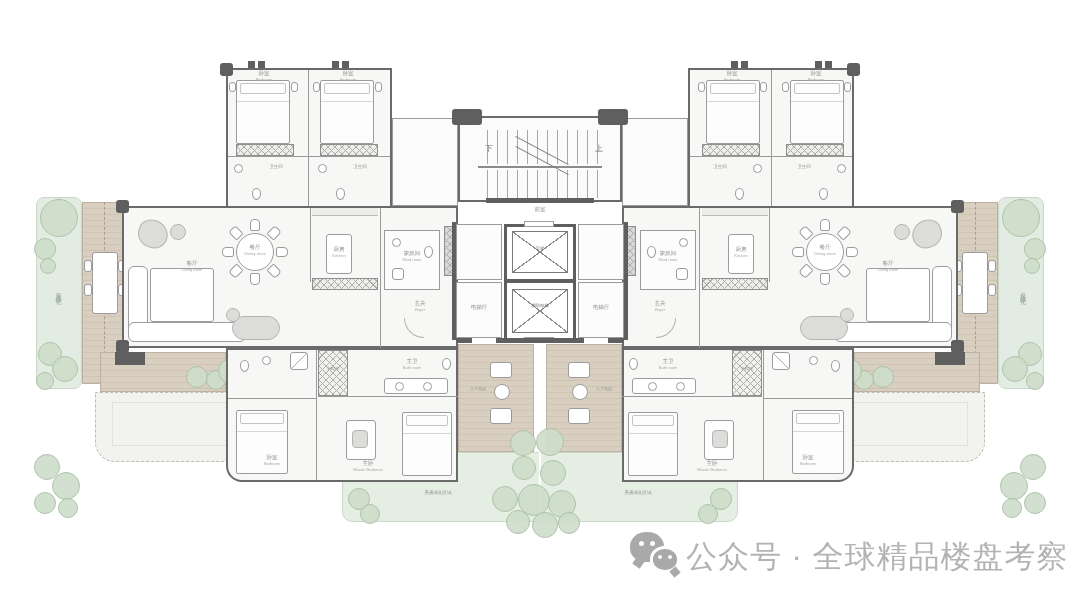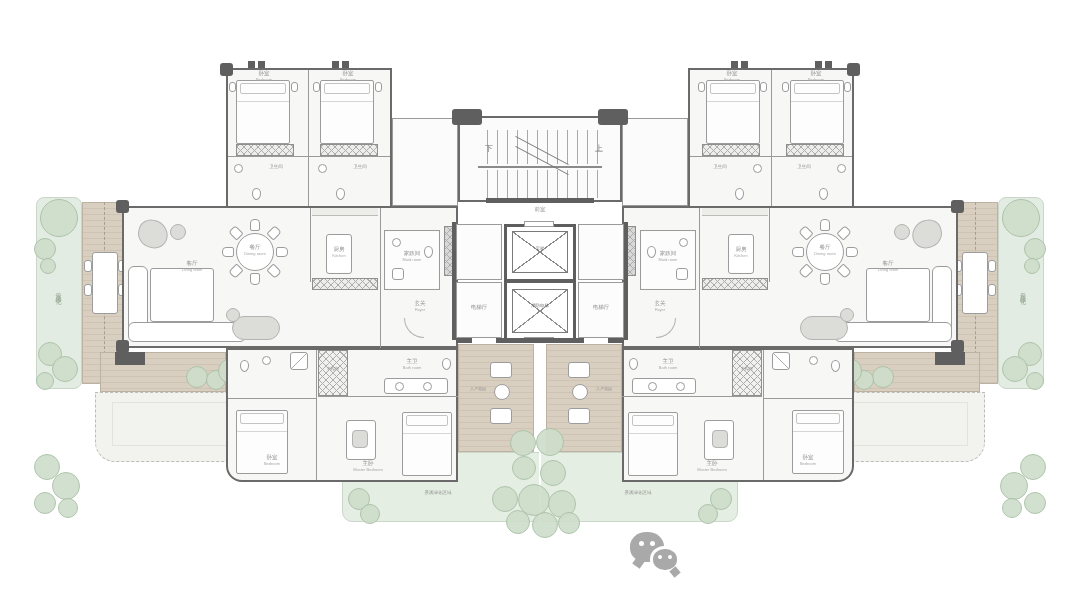--- a/index.html
+++ b/index.html
@@ -482,15 +482,16 @@
     <div class="abs" style="left:630px;top:528px;width:54px;height:54px">
       <div class="abs" style="left:0;top:4px;width:34px;height:30px;background:#a9a9a9;border-radius:48% 48% 46% 46%"></div>
       <div class="abs" style="left:4px;top:30px;width:9px;height:9px;background:#a9a9a9;transform:rotate(35deg)"></div>
       <div class="abs" style="left:9px;top:13px;width:5px;height:5px;background:#fff;border-radius:50%"></div>
       <div class="abs" style="left:20px;top:13px;width:5px;height:5px;background:#fff;border-radius:50%"></div>
       <div class="abs" style="left:20px;top:18px;width:30px;height:27px;background:#a9a9a9;border:3px solid #fff;border-radius:48%"></div>
       <div class="abs" style="left:41px;top:40px;width:8px;height:8px;background:#a9a9a9;transform:rotate(-40deg)"></div>
       <div class="abs" style="left:28px;top:27px;width:4px;height:4px;background:#fff;border-radius:50%"></div>
       <div class="abs" style="left:38px;top:27px;width:4px;height:4px;background:#fff;border-radius:50%"></div>
     </div>
+    <div id="wm-text">公众号 · 全球精品楼盘考察</div>
   </div>
 
 </div>
 
 </body></html>

